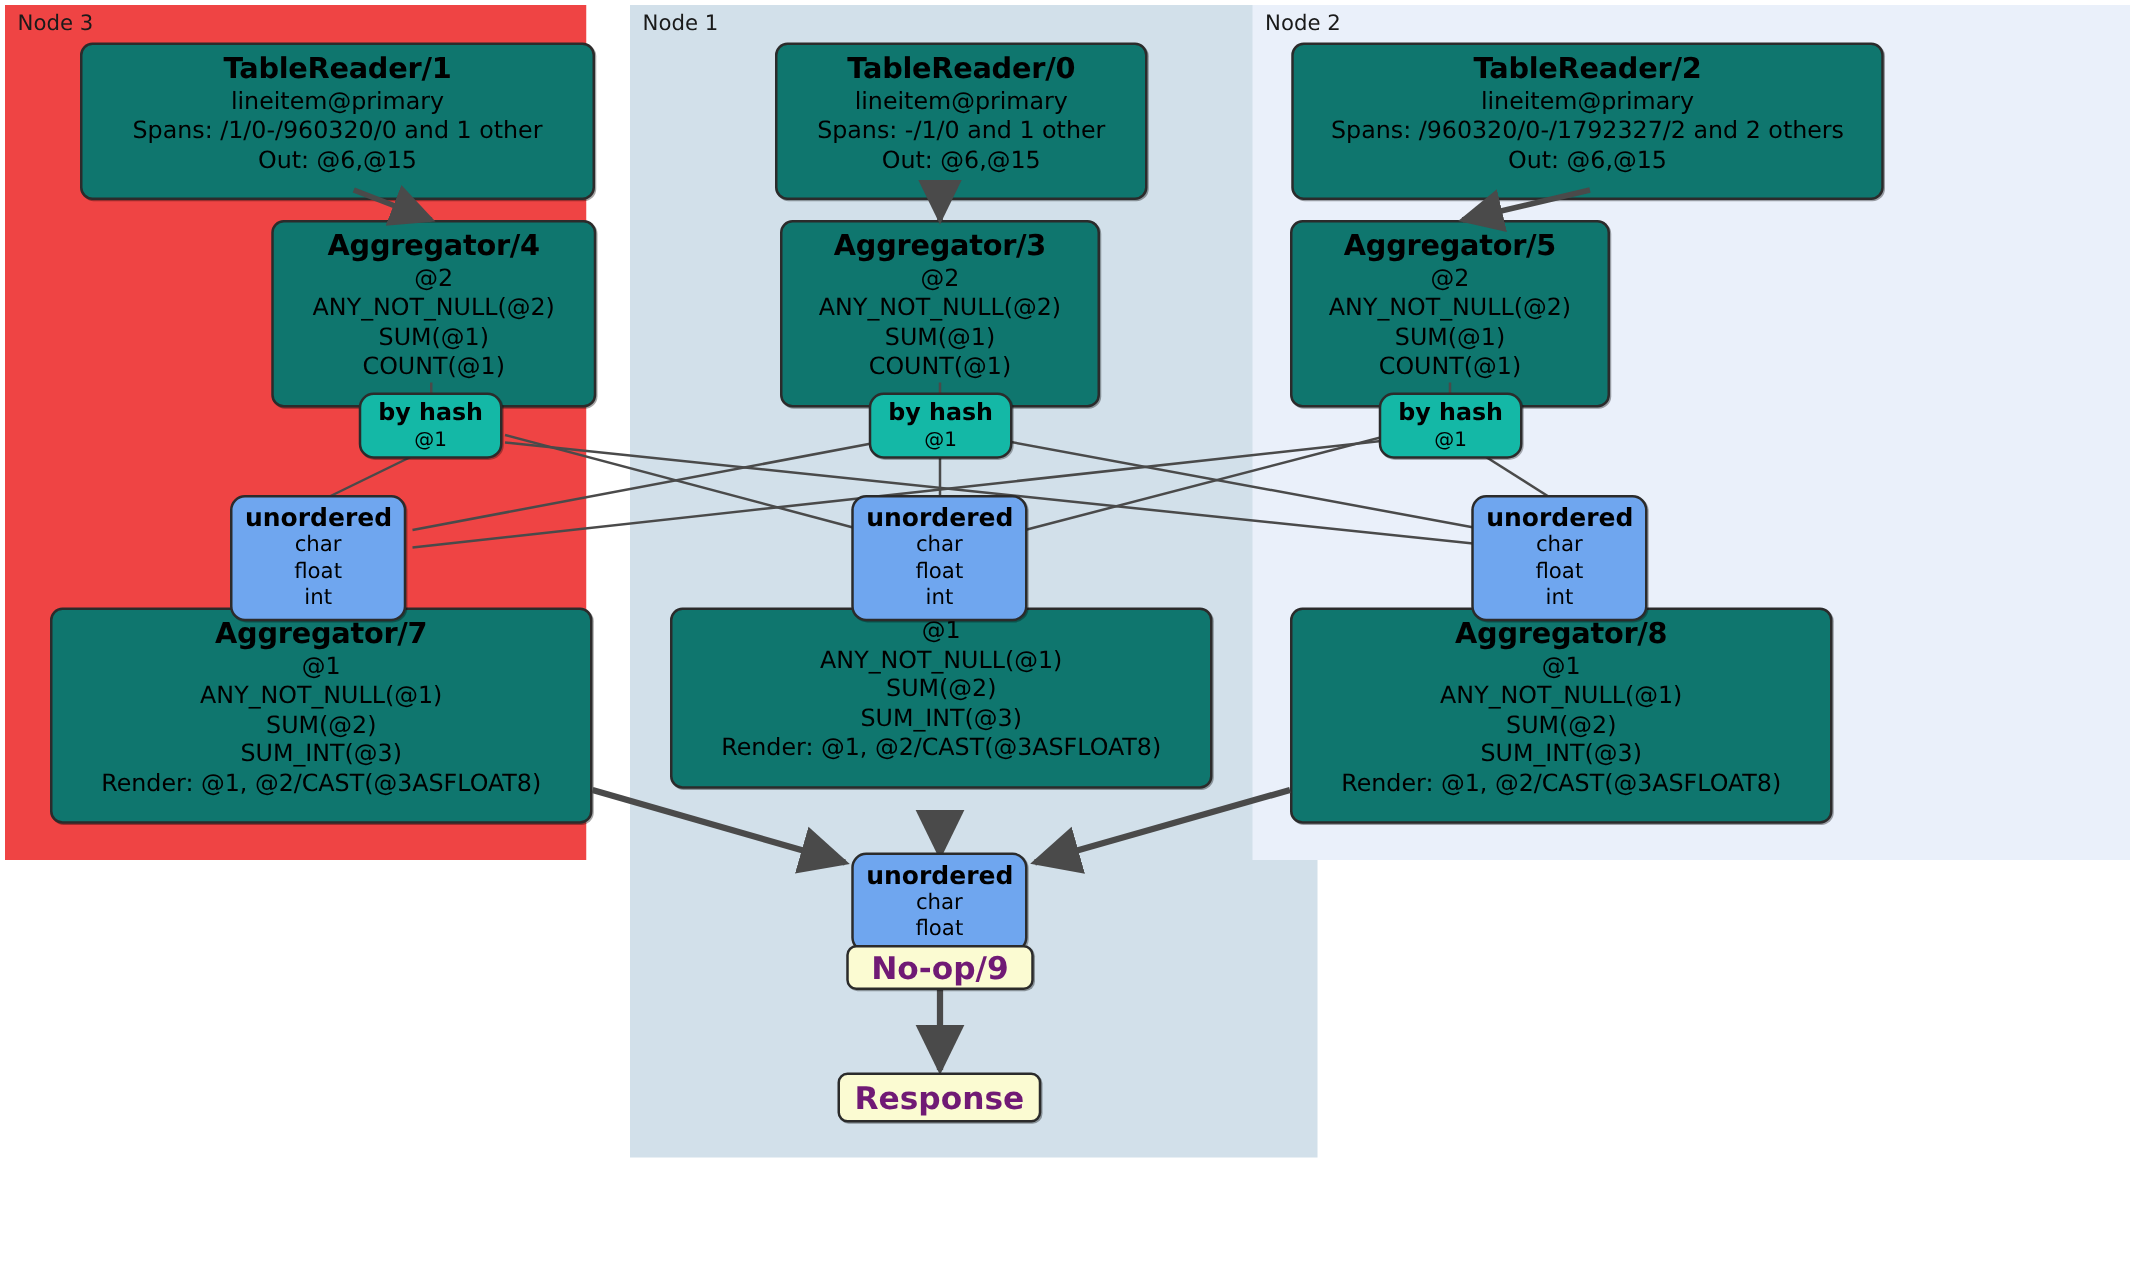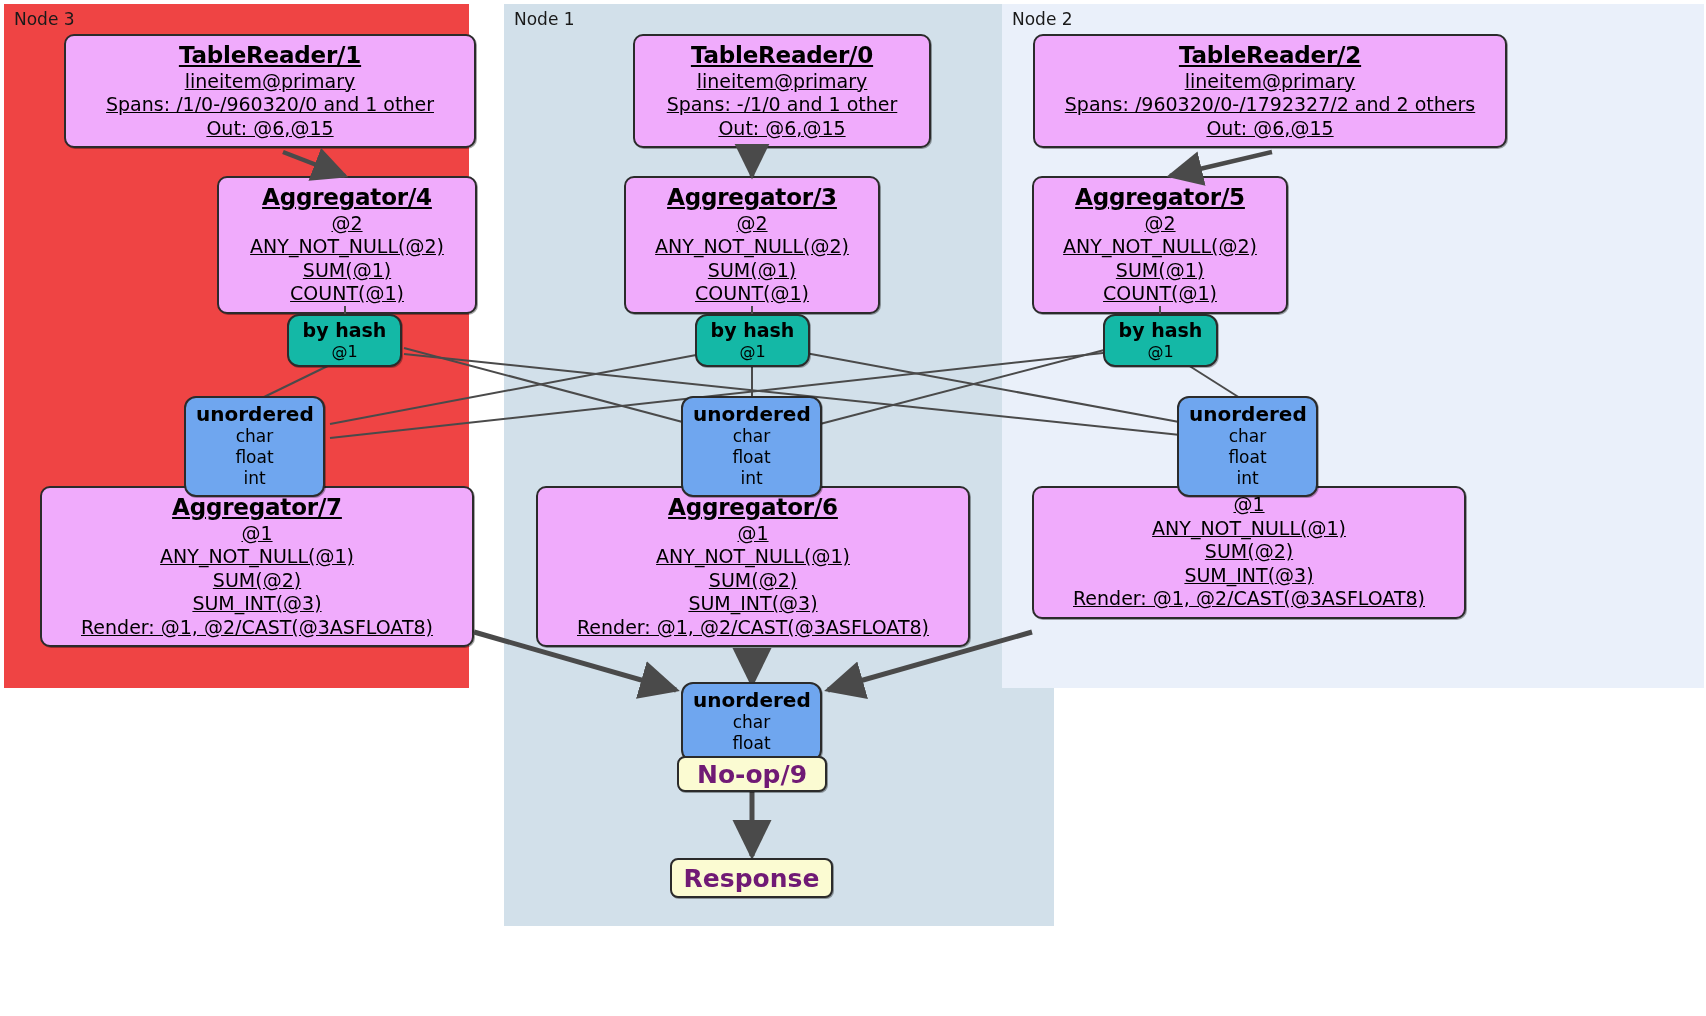--- a/index.html
+++ b/index.html
@@ -44,29 +44,28 @@
     left: 0; top: 0;
     width: 1706px;
     height: 1016px;
     pointer-events: none;
   }
 
   
   .proc-box {
     position: absolute;
     box-sizing: border-box;
-    background: #f0abfc;
+    background: #0f766e;
     border: 2px solid #2b2b2b;
     border-radius: 10px;
     text-align: center;
     color: #000000;
     line-height: 1.24;
-    padding: 5px 8px 6px 8px;
+    padding: 5px 8px 18px 8px;
     box-shadow: 1px 1px 0 rgba(0,0,0,0.35);
-    text-decoration: underline;
   }
   .proc-box .title {
     font-weight: bold;
     font-size: 23px;
     letter-spacing: -0.2px;
     white-space: nowrap;
   }
   .proc-box .detail {
     font-size: 19px;
     white-space: nowrap;
@@ -242,21 +241,21 @@
 
   <div class="proc-box layer-proc" style="left:40px; top:486px; width:434px;">
     <div class="title">Aggregator/7</div>
     <div class="detail">@1</div>
     <div class="detail">ANY_NOT_NULL(@1)</div>
     <div class="detail">SUM(@2)</div>
     <div class="detail">SUM_INT(@3)</div>
     <div class="detail">Render: @1, @2/CAST(@3ASFLOAT8)</div>
   </div>
 
-  <div class="proc-box layer-proc" style="left:633px; top:34px; width:298px;">
+  <div class="proc-box layer-proc" style="left:620px; top:34px; width:298px;">
     <div class="title">TableReader/0</div>
     <div class="detail">lineitem@primary</div>
     <div class="detail">Spans: -/1/0 and 1 other</div>
     <div class="detail">Out: @6,@15</div>
   </div>
 
   <div class="proc-box layer-proc" style="left:624px; top:176px; width:256px;">
     <div class="title">Aggregator/3</div>
     <div class="detail">@2</div>
     <div class="detail">ANY_NOT_NULL(@2)</div>
@@ -270,21 +269,20 @@
   </div>
 
   <div class="recv-box layer-recv" style="left:681px; top:396px; width:141px;">
     <div class="title">unordered</div>
     <div class="detail">char</div>
     <div class="detail">float</div>
     <div class="detail">int</div>
   </div>
 
   <div class="proc-box layer-proc" style="left:536px; top:486px; width:434px;">
-    <div class="title">Aggregator/6</div>
     <div class="detail">@1</div>
     <div class="detail">ANY_NOT_NULL(@1)</div>
     <div class="detail">SUM(@2)</div>
     <div class="detail">SUM_INT(@3)</div>
     <div class="detail">Render: @1, @2/CAST(@3ASFLOAT8)</div>
   </div>
 
   <div class="recv-box layer-recv" style="left:681px; top:682px; width:141px;">
     <div class="title">unordered</div>
     <div class="detail">char</div>
@@ -320,20 +318,21 @@
   </div>
 
   <div class="recv-box layer-recv" style="left:1177px; top:396px; width:141px;">
     <div class="title">unordered</div>
     <div class="detail">char</div>
     <div class="detail">float</div>
     <div class="detail">int</div>
   </div>
 
   <div class="proc-box layer-proc" style="left:1032px; top:486px; width:434px;">
+    <div class="title">Aggregator/8</div>
     <div class="detail">@1</div>
     <div class="detail">ANY_NOT_NULL(@1)</div>
     <div class="detail">SUM(@2)</div>
     <div class="detail">SUM_INT(@3)</div>
     <div class="detail">Render: @1, @2/CAST(@3ASFLOAT8)</div>
   </div>
 
 </div>
 
 </body></html>

